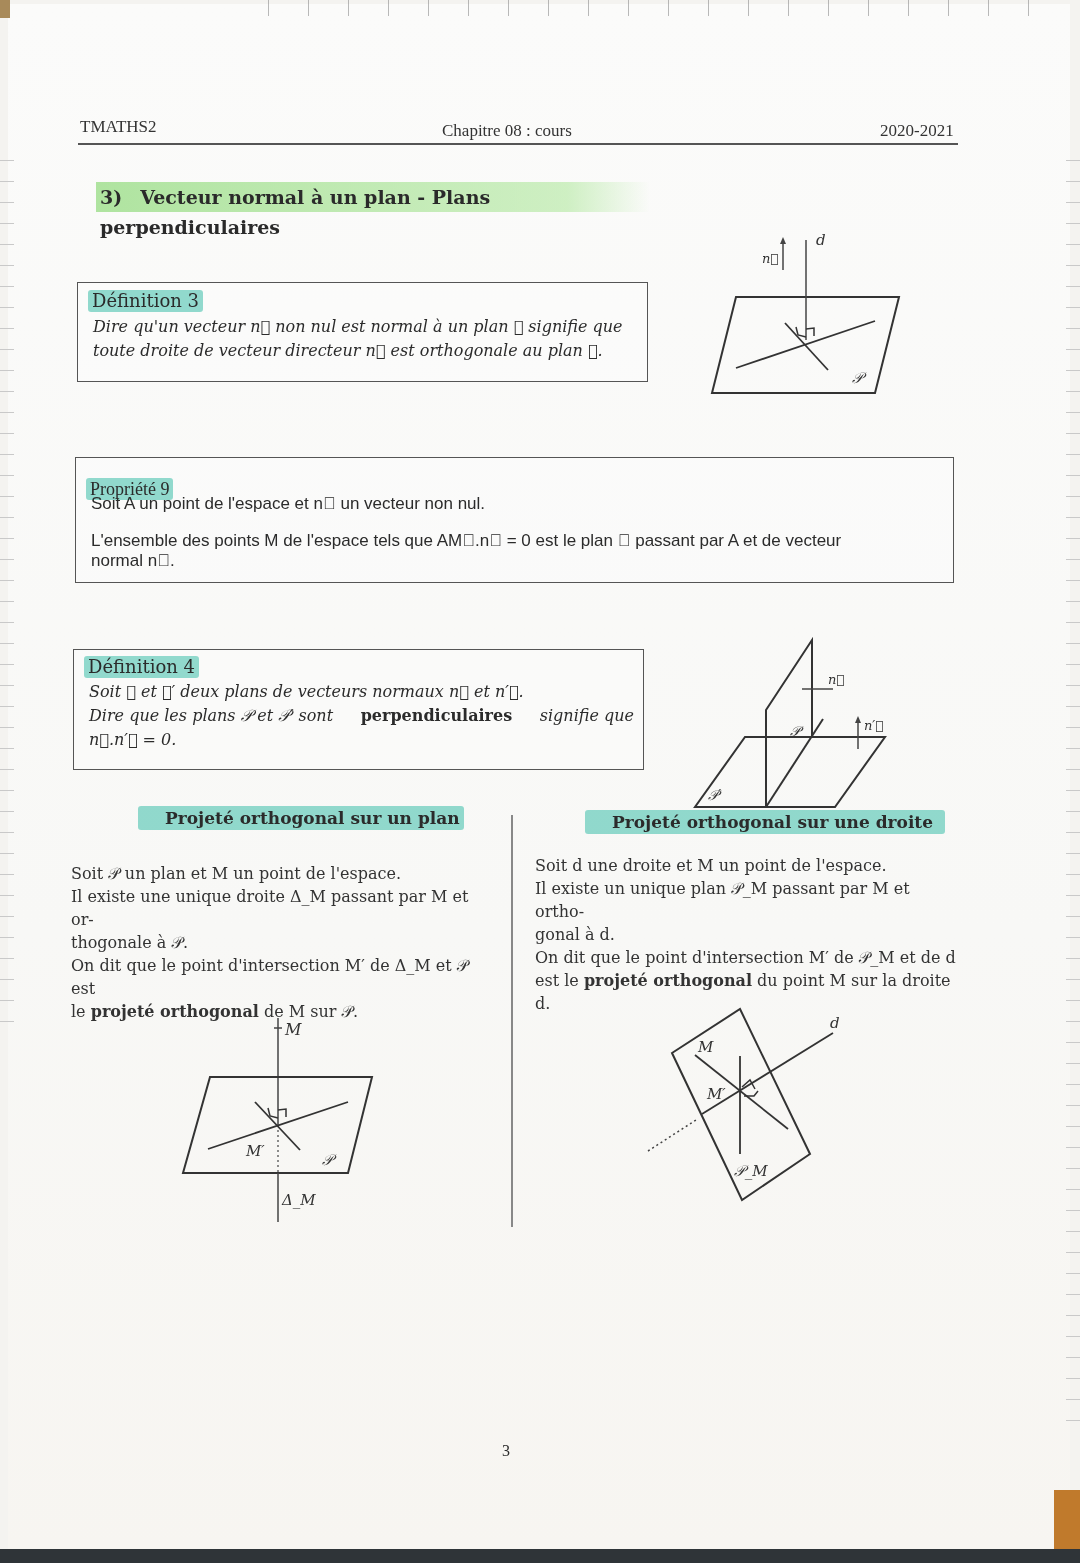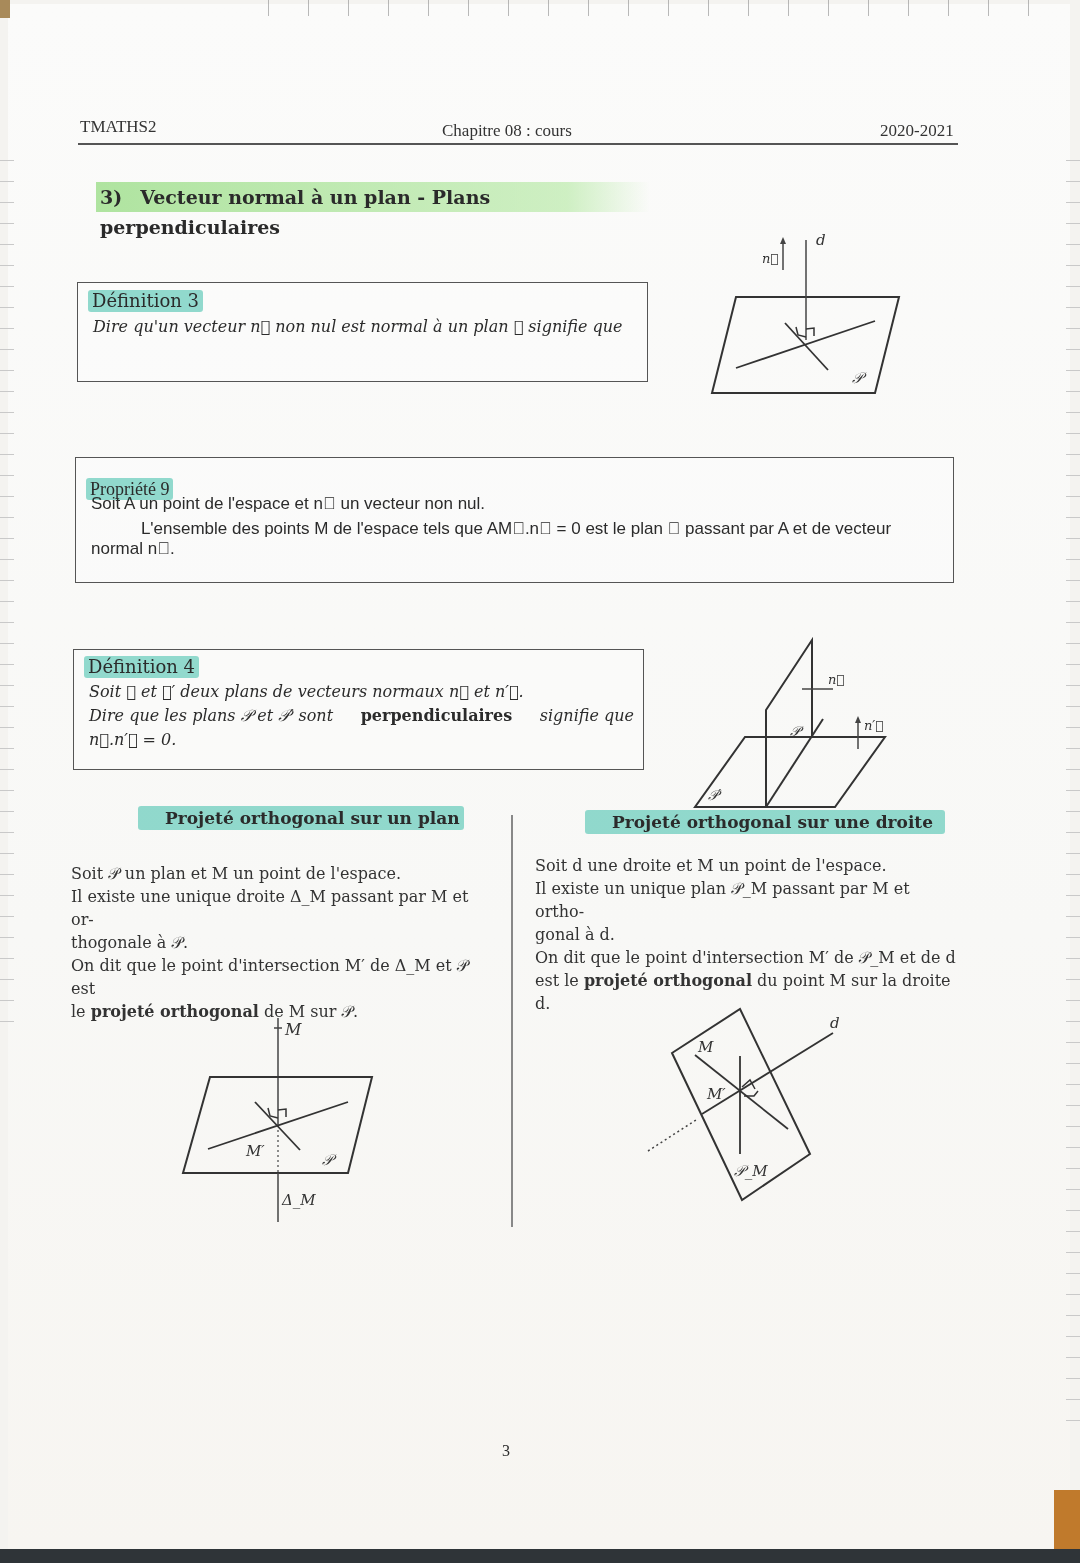--- a/index.html
+++ b/index.html
@@ -70,20 +70,21 @@
 <div class="abs section-title hl-green">
   <span class="num">3)</span><span>Vecteur normal à un plan - Plans perpendiculaires</span>
 </div>
 
 <div class="box" style="left:77px; top:282px; width:569px; height:98px;">
   <div style="position:absolute; left:10px; top:7px;">
     <span class="box-title hl-teal">Définition 3</span>
   </div>
   <div class="box-text it" style="position:absolute; left:15px; top:32px; width:545px;">
     <div>Dire qu'un vecteur n⃗ non nul est normal à un plan 𝒫 signifie que</div>
+    <div>toute droite de vecteur directeur n⃗ est orthogonale au plan 𝒫.</div>
   </div>
 </div>
 
 <svg class="abs" style="left:700px; top:225px;" width="210" height="175" viewBox="0 0 210 175">
   <polygon points="36,72 199,72 175,168 12,168" fill="none" stroke="#333" stroke-width="2"></polygon>
   <line x1="106" y1="15" x2="106" y2="115" stroke="#444" stroke-width="1.5"></line>
   <line x1="83" y1="15" x2="83" y2="45" stroke="#444" stroke-width="1.5"></line>
   <polygon points="83,12 80,19 86,19" fill="#444"></polygon>
   <line x1="36" y1="143" x2="175" y2="96" stroke="#333" stroke-width="1.8"></line>
   <line x1="85" y1="98" x2="128" y2="145" stroke="#333" stroke-width="1.8"></line>
@@ -93,21 +94,21 @@
   <text x="116" y="20" font-size="15">d</text>
   <text x="152" y="158" font-size="15">𝒫</text>
 </svg>
 
 <div class="box" style="left:75px; top:457px; width:877px; height:124px;">
   <div style="position:absolute; left:10px; top:7px;">
     <span class="box-title hl-teal" style="font-weight:normal; font-family:'Liberation Serif', serif; font-size:18px;margin-top:13px;">Propriété 9</span>
   </div>
   <div class="box-text" style="position:absolute; left:15px; top:33px; width:850px; font-family:Liberation Sans, sans-serif; font-size:17px; line-height:25px;">
     <div>Soit A un point de l'espace et n⃗ un vecteur non nul.</div>
-    <div style="margin-top:0;text-align:center;">L'ensemble des points M de l'espace tels que AM⃗.n⃗ = 0 est le plan 𝒫 passant par A et de vecteur</div>
+    <div style="margin-top:12px;">L'ensemble des points M de l'espace tels que AM⃗.n⃗ = 0 est le plan 𝒫 passant par A et de vecteur</div>
     <div style="margin-top:-5px;">normal n⃗.</div>
   </div>
 </div>
 
 <div class="box" style="left:73px; top:649px; width:569px; height:119px;">
   <div style="position:absolute; left:10px; top:6px;">
     <span class="box-title hl-teal">Définition 4</span>
   </div>
   <div class="box-text it" style="position:absolute; left:15px; top:30px; width:545px;">
     <div>Soit 𝒫 et 𝒫′ deux plans de vecteurs normaux n⃗ et n′⃗.</div>

